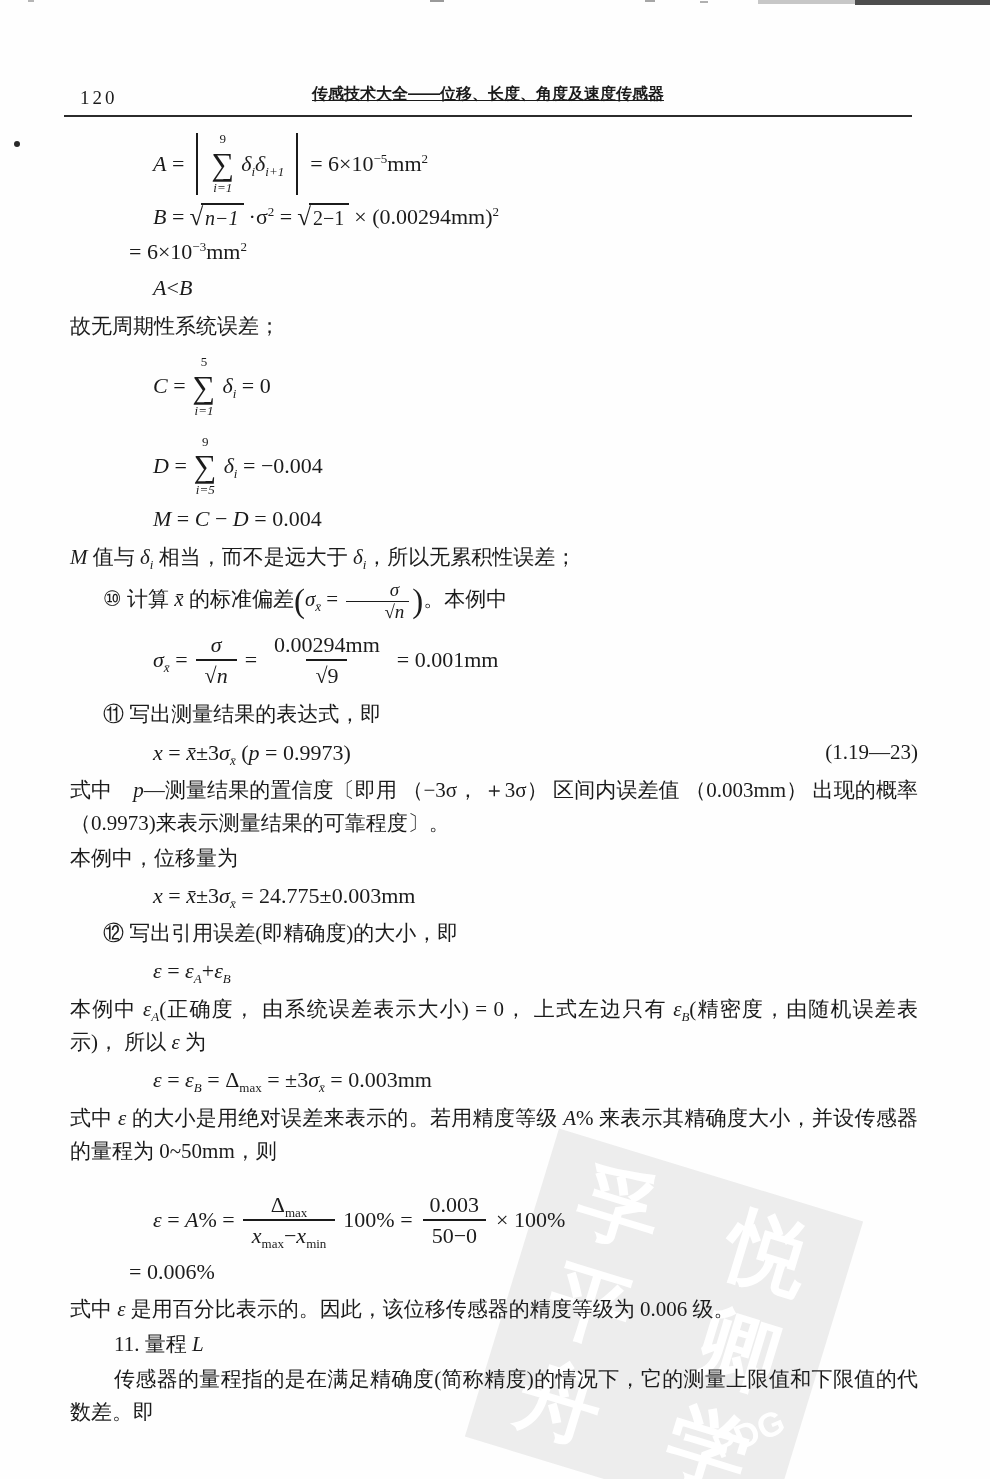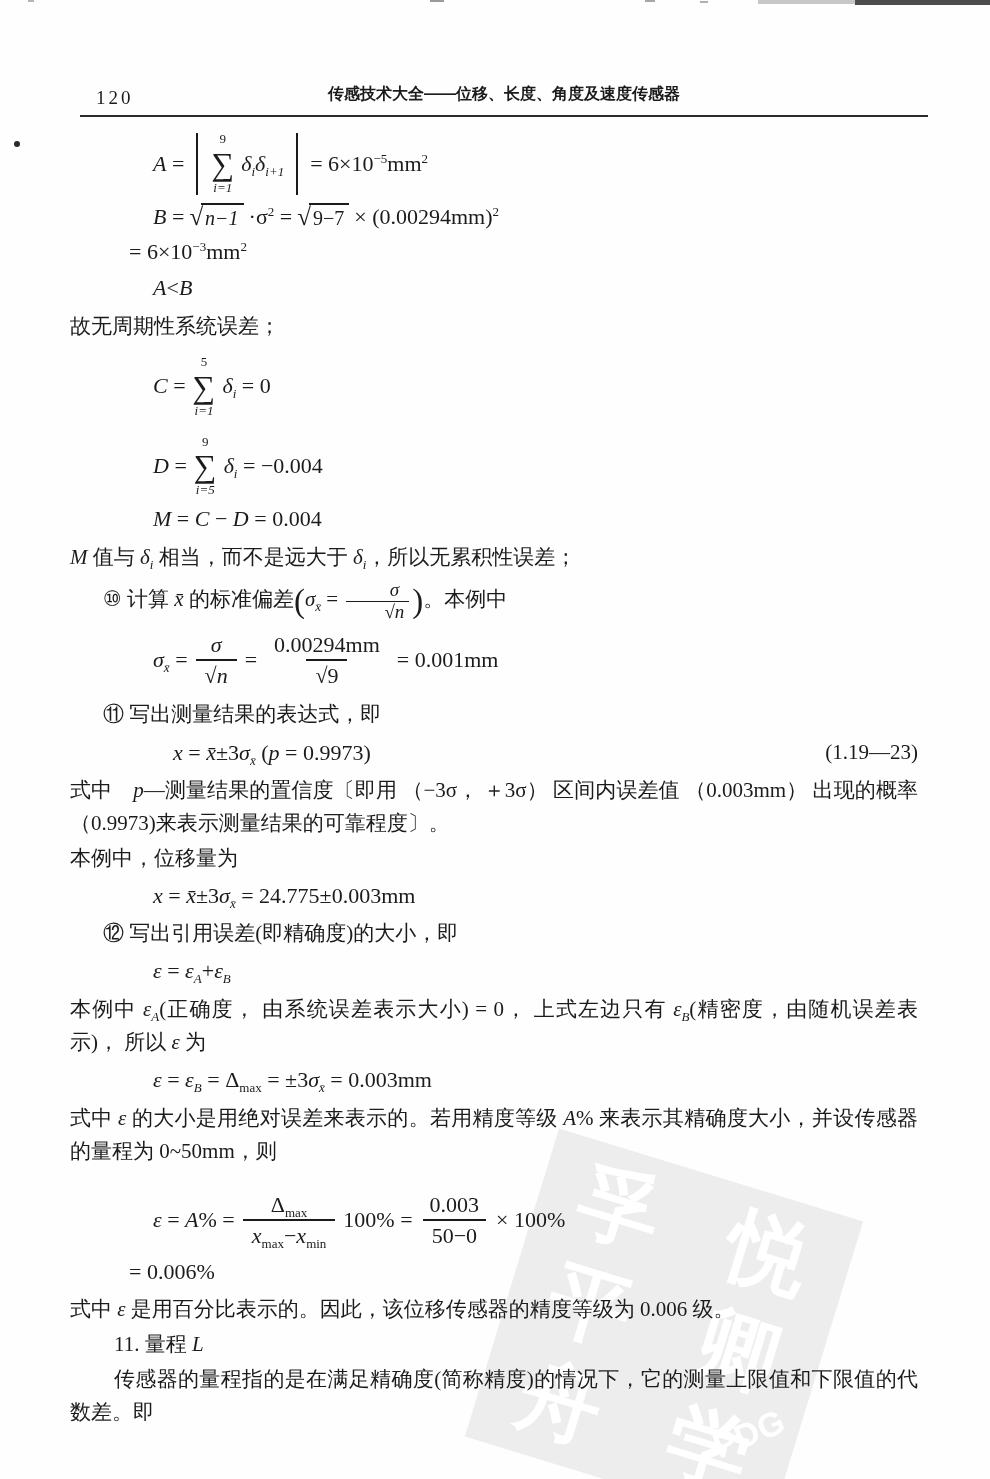--- a/index.html
+++ b/index.html
@@ -16,21 +16,21 @@
   .a-dot{left:14px;top:141px;width:6px;height:6px;border-radius:50%;background:#2a2a2a;}
   
   .watermark{position:absolute;left:505px;top:1168px;width:318px;height:322px;background:#ededed;
              transform:rotate(17deg);z-index:1;display:flex;flex-direction:column;justify-content:space-around;
              padding:8px 4px;box-sizing:border-box;}
   .wm-row{display:flex;justify-content:space-around;}
   .wm-g{color:#ffffff;font-size:82px;line-height:1;font-weight:700;}
   .wm-pdg{position:absolute;right:10px;bottom:66px;color:#ffffff;font-size:34px;font-weight:700;
           transform:rotate(-40deg);font-family:"Liberation Sans","DejaVu Sans",sans-serif;}
   
-  .header{position:absolute;left:80px;top:84px;width:848px;z-index:2;}
+  .header{position:absolute;left:64px;top:84px;width:848px;z-index:2;text-decoration:underline;}
   .header-row{position:relative;height:28px;}
   .pagenum{position:absolute;left:16px;top:3px;font-size:19px;letter-spacing:3px;}
   .htitle{text-align:center;font-weight:700;font-size:16px;
           font-family:"Liberation Sans","DejaVu Sans",sans-serif;}
   .hrule{border-bottom:2px solid #2b2b2b;margin-top:3px;}
   
   .content{position:absolute;left:70px;top:122px;width:848px;z-index:2;
            font-size:21px;line-height:33px;}
   p{margin:2px 0;text-align:justify;}
   .ind{text-indent:33px;}
@@ -52,21 +52,21 @@
   .frac .num,.frac .den{padding:1px 9px;white-space:nowrap;}
   .sqrt{display:inline-flex;align-items:flex-start;margin:0 2px;}
   .sqrt .sign{font-size:25px;line-height:1.1;margin-right:-2px;}
   .sqrt .rad{border-top:2px solid #1b1b1b;padding:1px 5px 0 4px;line-height:1.2;font-size:20px;}
   .ifrac{display:inline-flex;flex-direction:column;align-items:center;vertical-align:middle;
          line-height:1.1;font-size:19px;margin:0 3px;}
   .ifrac .den{border-top:1.5px solid #1b1b1b;padding:0 5px;}
   .ifrac .num{padding:0 5px;}
   .bigp{font-size:33px;font-weight:400;line-height:0;vertical-align:middle;}
   .eqnum-row{display:flex;justify-content:space-between;align-items:center;margin:5px 0;}
-  .eqnum-row .lhs{margin-left:100px;font-size:22px;display:flex;align-items:flex-start;white-space:nowrap;}
+  .eqnum-row .lhs{margin-left:80px;font-size:22px;display:flex;align-items:flex-start;white-space:nowrap;}
   .eqnum-row .lhs .chunk{margin:0 3px;}
   .eqnum{font-size:21px;}
   .eq-sub{margin-left:56px;}
 </style>
 </head>
 <body>
 
 <div class="page">
 
   <div class="artifact a-top-dark"></div>
@@ -118,21 +118,21 @@
 
     <div class="eq">
       <span class="chunk"><i class="v">B</i> <span>=</span></span>
       <span class="sqrt">
           <span class="sign">√</span>
           <span class="rad it">n−1</span>
         </span>
       <span class="chunk"><span>·σ</span><sup>2</sup> <span>=</span></span>
       <span class="sqrt">
           <span class="sign">√</span>
-          <span class="rad">9−7</span>
+          <span class="rad">2−1</span>
         </span>
       <span class="chunk"><span>× (0.00294mm)</span><sup>2</sup></span>
     </div>
 
     <div class="eq eq-sub">
       <span class="chunk"><span>= 6×10</span><sup>−3</sup><span>mm</span><sup>2</sup></span>
     </div>
 
     <div class="eq">
       <span class="chunk"><i class="v">A</i><span>&lt;</span><i class="v">B</i></span>

